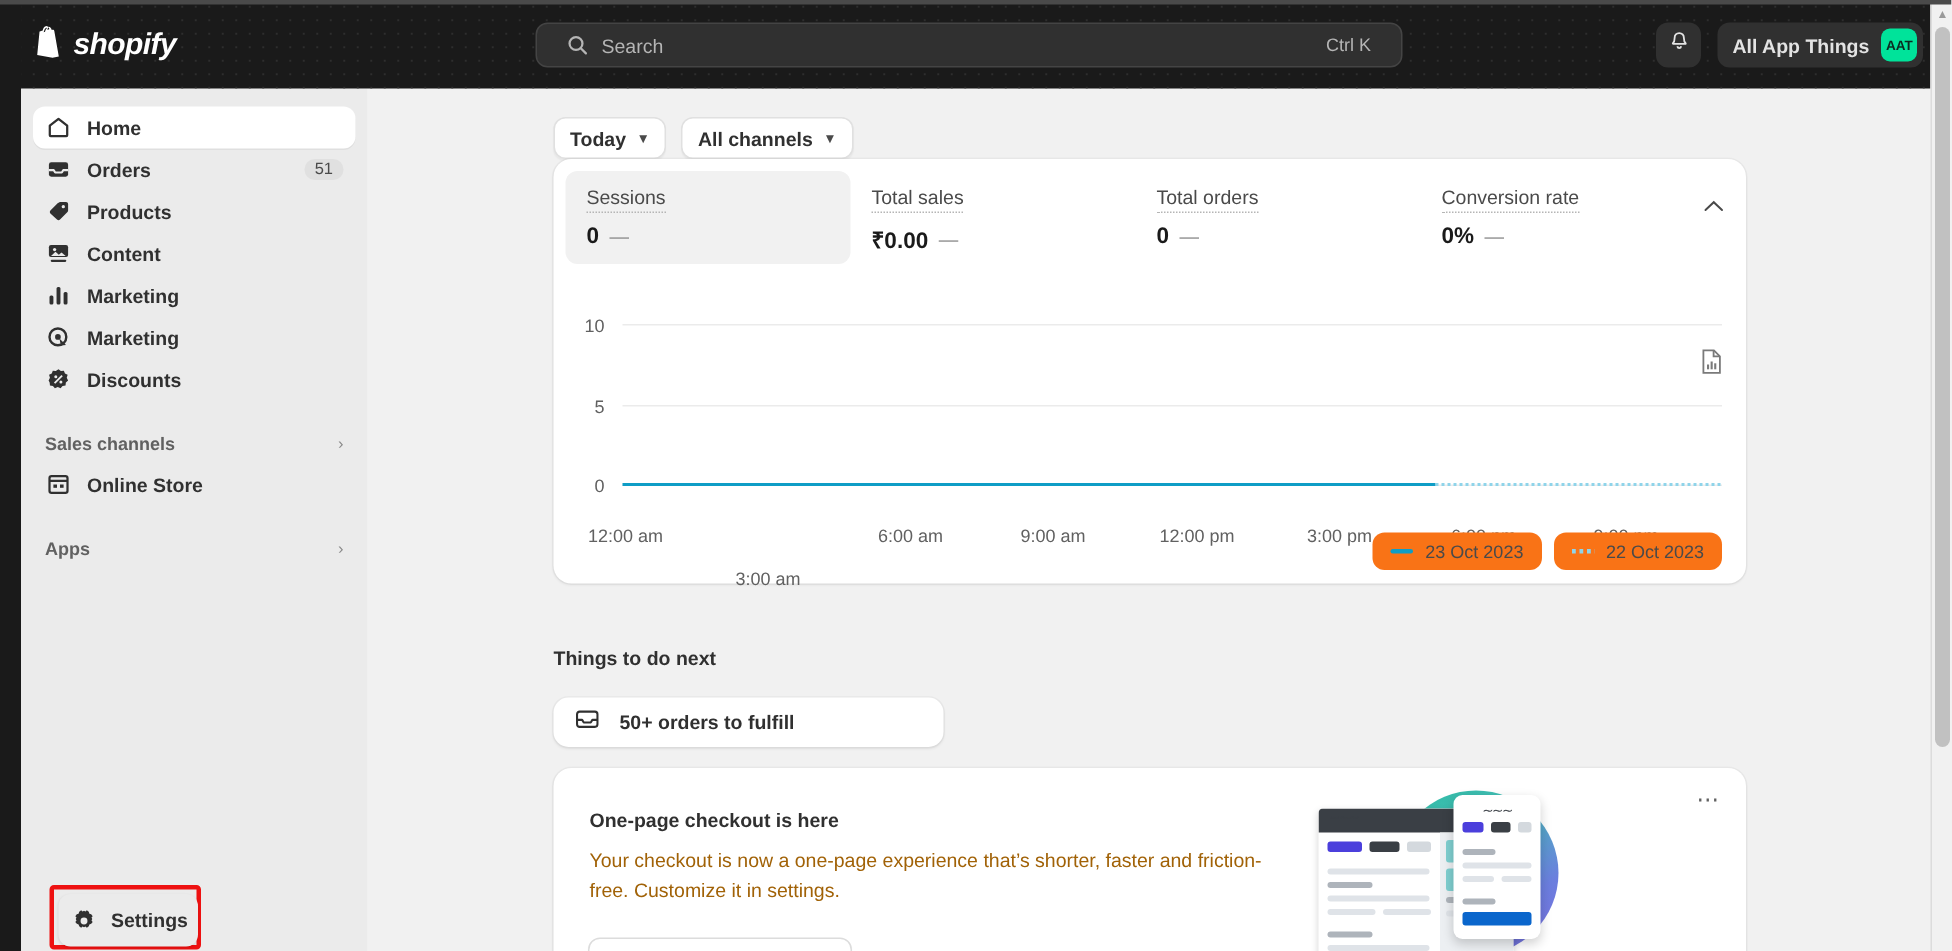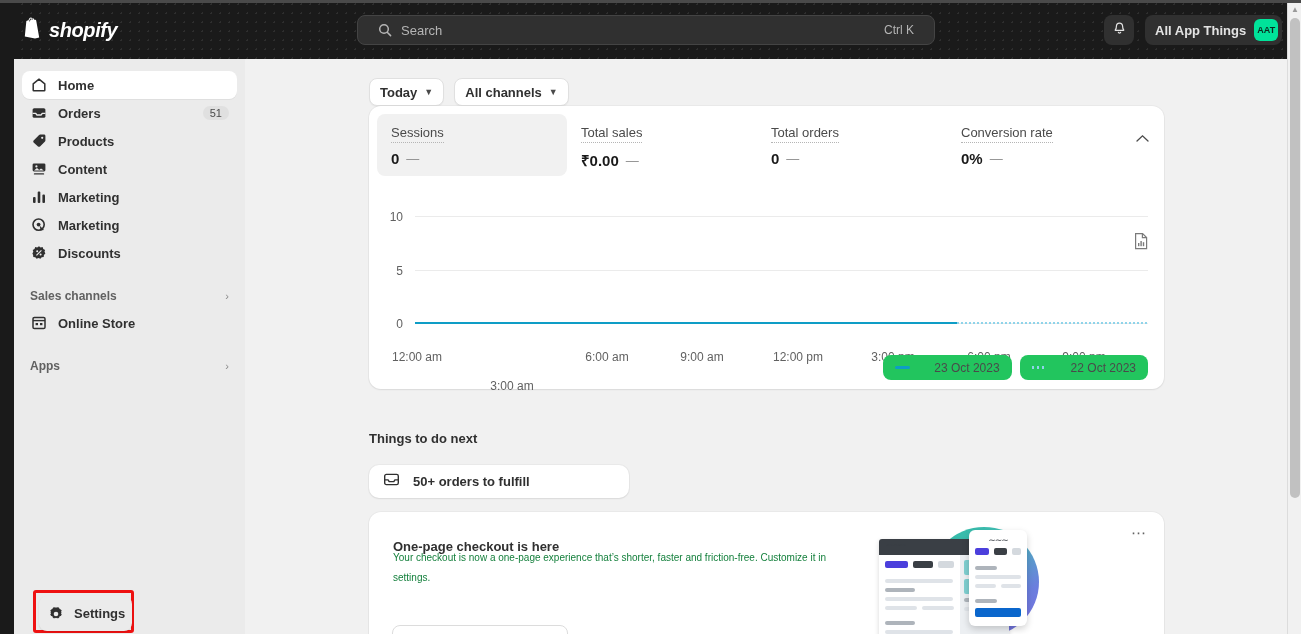--- a/index.html
+++ b/index.html
@@ -159,43 +159,43 @@
   }
   .series-dotted {
     position: absolute; left: 588px; top: 144px; width: 191px; height: 2px;
     background-image: linear-gradient(to right, #8fd4ea 0 2px, transparent 2px 4px);
     background-size: 4px 2px; background-repeat: repeat-x;
   }
   .x-lab { position: absolute; font-size: 12px; color: #616161; top: 158px; transform: translateX(-50%); white-space: nowrap; }
 
   .legend { position: absolute; left: 0; top: 249px; width: 795px; display: flex; justify-content: flex-end; gap: 8px; padding-right: 16px; }
   .legend-item {
-    height: 25px; background: #22c55e; border-radius: 8px;
-    display: flex; align-items: center; gap: 24px; padding: 0 12px; cursor: pointer;
+    height: 25px; background: #f97316; border-radius: 8px;
+    display: flex; align-items: center; gap: 8px; padding: 0 12px; cursor: pointer;
   }
   .legend-mark-solid { width: 15px; height: 3px; background: #0e9dc6; border-radius: 2px; }
   .legend-mark-dot {
     width: 15px; height: 3px;
     background-image: linear-gradient(to right, #8fd4ea 0 2.5px, transparent 2.5px 5px);
     background-size: 5px 3px;
   }
   .legend-label { font-size: 12px; color: #4a4a4a; }
 
   
   .sect-title { position: absolute; left: 124px; top: 372px; font-size: 13px; font-weight: bold; color: #303030; }
   #todo-card {
     left: 124px; top: 406px; width: 260px; height: 33px; border-radius: 10px;
     display: flex; align-items: center; gap: 13px; padding: 0 14px; cursor: pointer;
   }
   .todo-label { font-size: 13px; color: #303030; font-weight: bold; }
 
   
   #promo-card { left: 124px; top: 453px; width: 795px; height: 140px; overflow: hidden; }
   .promo-title { position: absolute; left: 24px; top: 27px; font-size: 13px; font-weight: bold; color: #303030; }
-  .promo-body { position: absolute; left: 24px; top: 36px; width: 470px; font-size: 10px; color: #15803d; line-height: 20px; }
+  .promo-body { position: absolute; left: 24px; top: 52px; width: 470px; font-size: 13px; color: #a16207; line-height: 20px; }
   .promo-btn {
     position: absolute; left: 23px; top: 113px; height: 31px;
     background: #fff; border: 1px solid #dcdcdc; border-radius: 8px;
     display: flex; align-items: center; padding: 0 13px;
     box-shadow: 0 1px 1px rgba(0,0,0,.05);
     font-size: 13px; color: #303030; font-weight: bold; cursor: pointer;
   }
   .promo-dots { position: absolute; right: 16px; top: 12px; color: #616161; font-size: 15px; letter-spacing: 2px; cursor: pointer; }
 
   .illus { position: absolute; left: 508px; top: 4px; width: 175px; height: 136px; }

